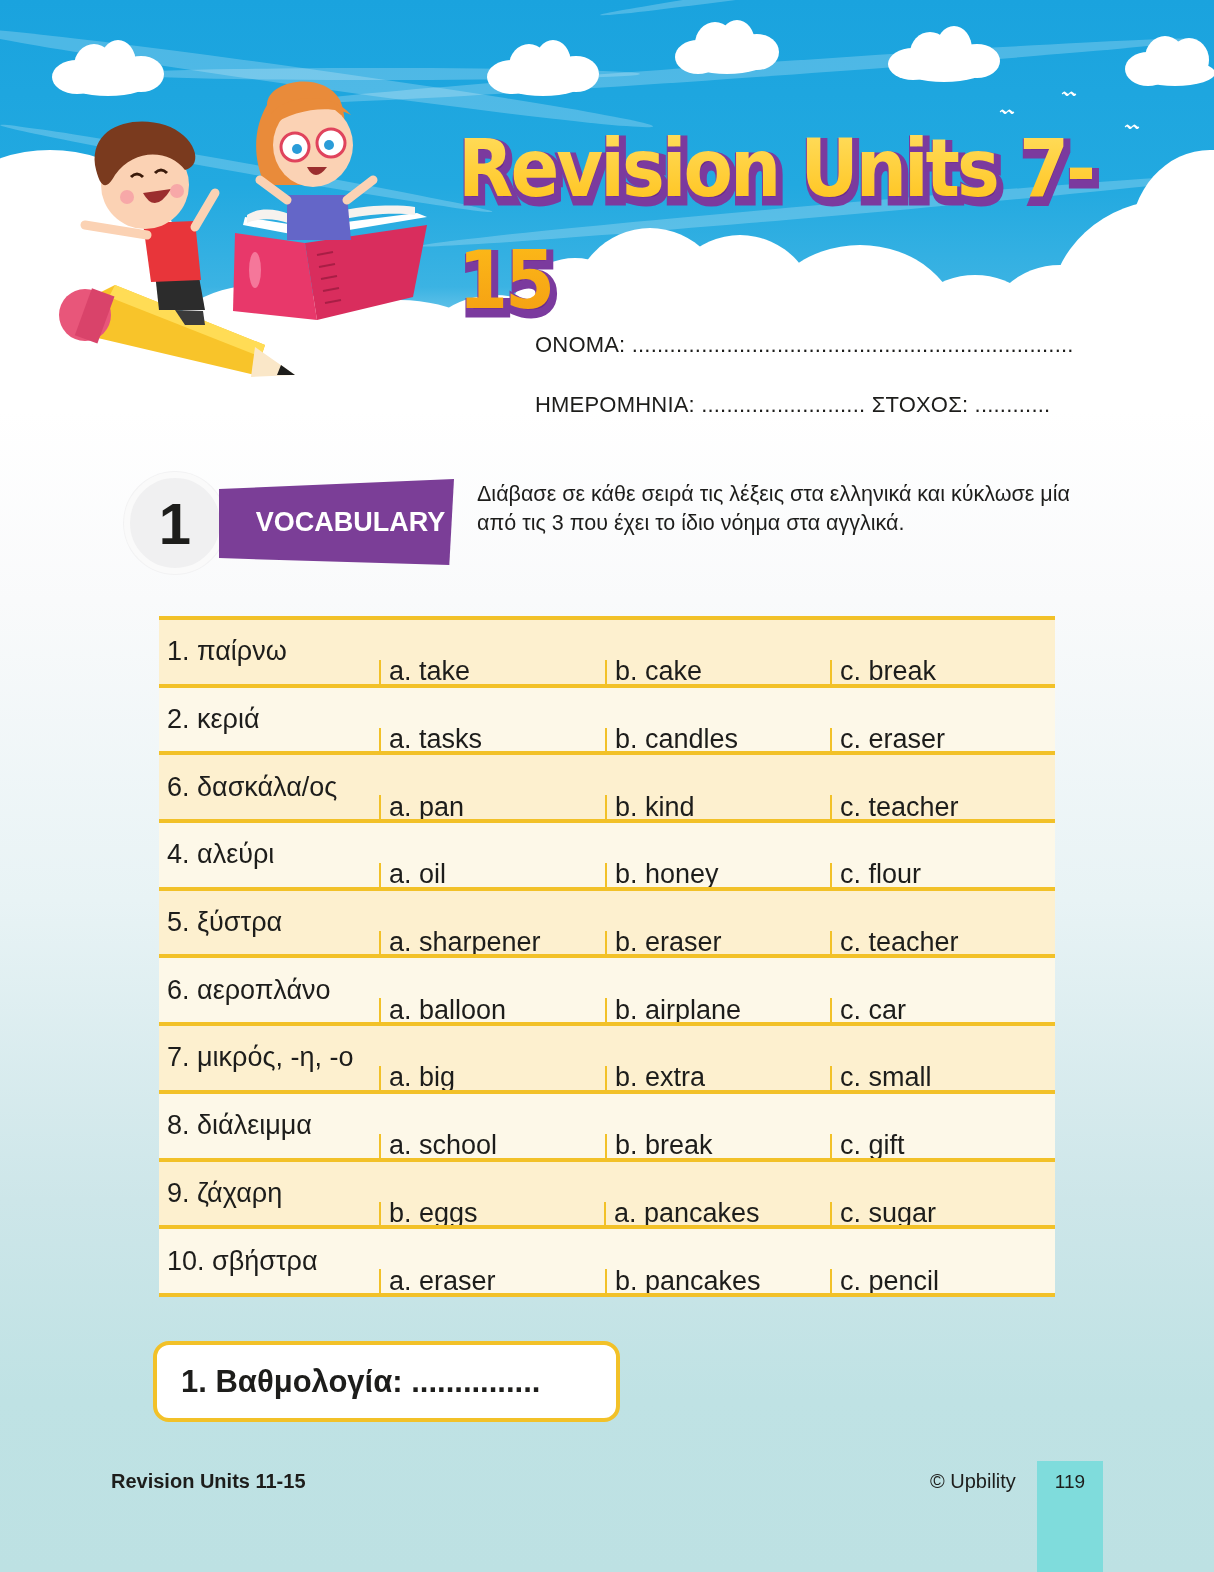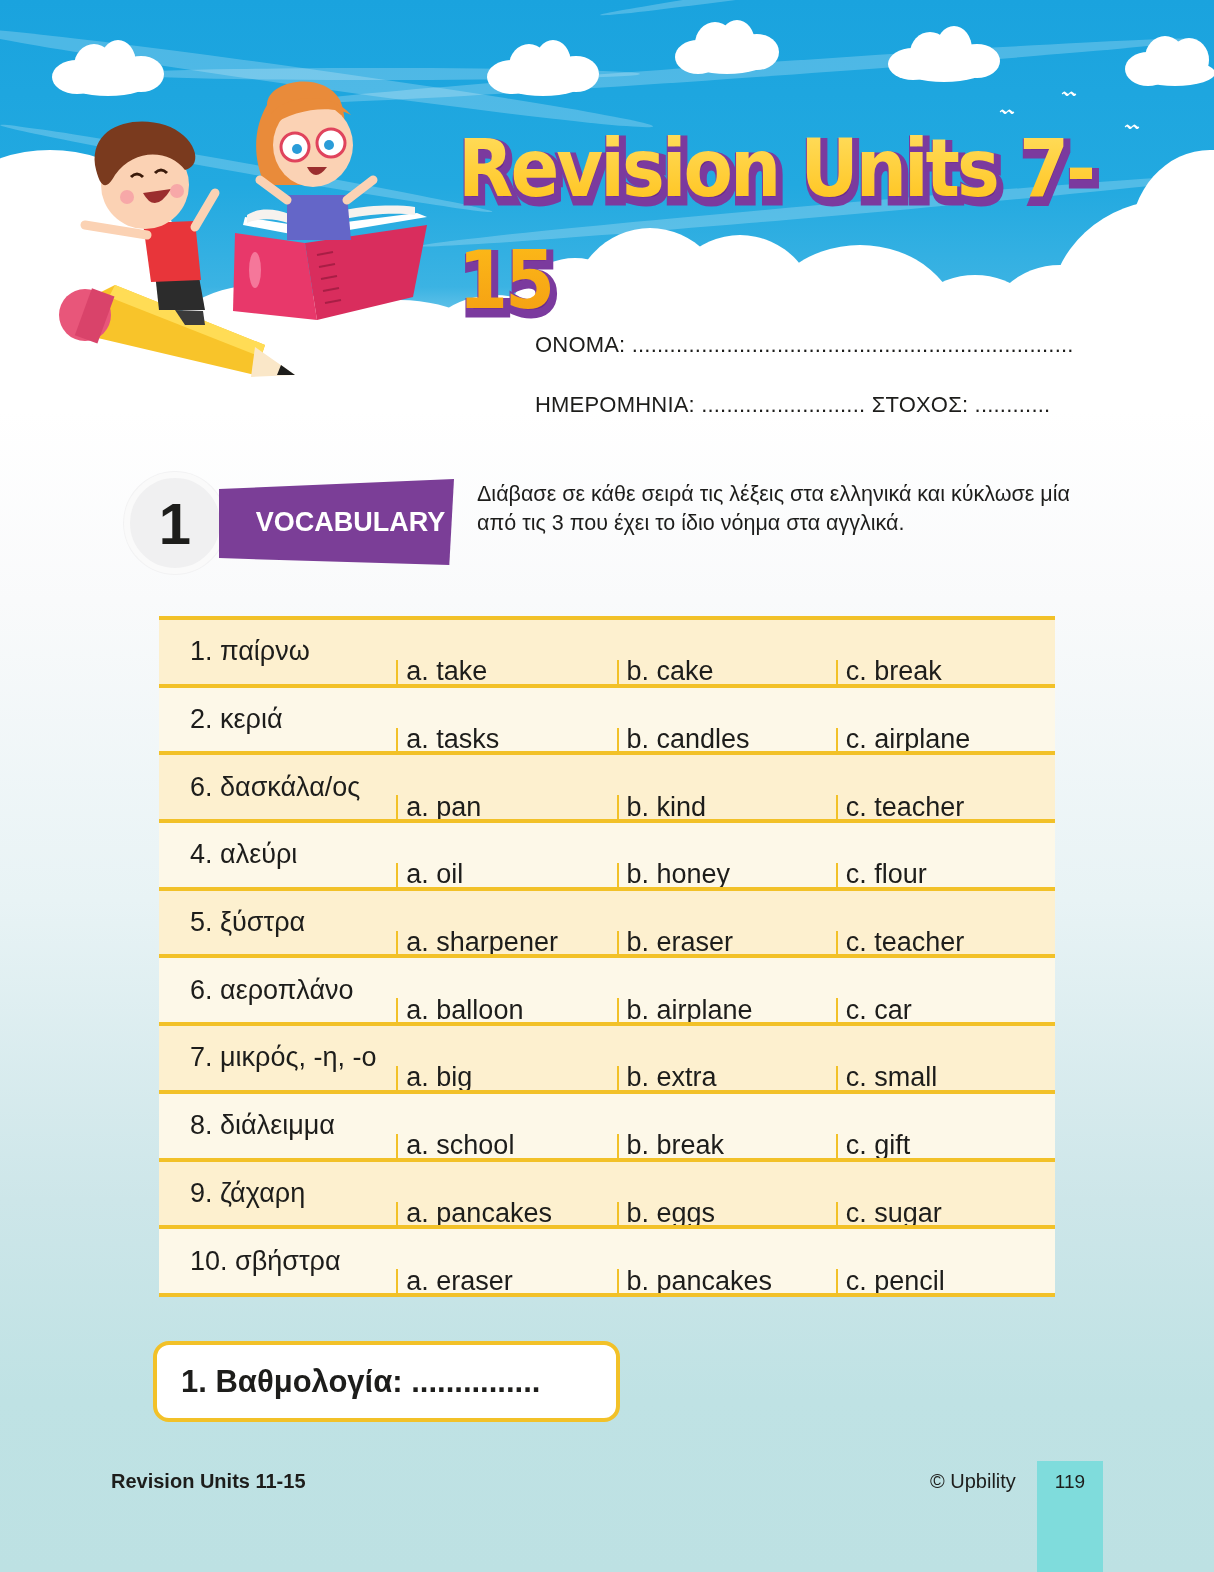--- a/index.html
+++ b/index.html
@@ -85,21 +85,21 @@
     border-bottom: 4px solid #f2c128;
   }
   .vrow.odd { background: #fdf0cf; }
   .vrow.even { background: #fdf8e8; }
   .vcell {
     display: flex; align-items: center;
     font-family: "Liberation Sans", sans-serif; font-size: 27px; color: #1d1d1b;
     padding-left: 8px; white-space: nowrap; overflow: hidden;
   }
   .vcell + .vcell { border-left: 2.5px solid #f2c128; margin-top: 40px; }
-  .c0 { width: 220px; margin-left: 23px; }
+  .c0 { width: 220px; }
   .c1 { width: 226px; }
   .c2 { width: 225px; }
   .c3 { width: 225px; }
 
   
   .score-box {
     position: absolute; left: 153px; top: 1341px; width: 467px; height: 81px;
     background: #ffffff; border: 4px solid #f2c128; border-radius: 16px;
     display: flex; align-items: center; padding-left: 24px;
     font-family: "Liberation Sans", sans-serif; font-weight: bold; font-size: 31px; color: #1d1d1b;
@@ -264,21 +264,21 @@
   <div class="vrow odd">
     <div class="vcell c0">1. παίρνω</div>
     <div class="vcell c1">a. take</div>
     <div class="vcell c2">b. cake</div>
     <div class="vcell c3">c. break</div>
   </div>
   <div class="vrow even">
     <div class="vcell c0">2. κεριά</div>
     <div class="vcell c1">a. tasks</div>
     <div class="vcell c2">b. candles</div>
-    <div class="vcell c3">c. airplane</div>
+    <div class="vcell c3">c. eraser</div>
   </div>
   <div class="vrow odd">
     <div class="vcell c0">6. δασκάλα/ος</div>
     <div class="vcell c1">a. pan</div>
     <div class="vcell c2">b. kind</div>
     <div class="vcell c3">c. teacher</div>
   </div>
   <div class="vrow even">
     <div class="vcell c0">4. αλεύρι</div>
     <div class="vcell c1">a. oil</div>
@@ -304,22 +304,22 @@
     <div class="vcell c3">c. small</div>
   </div>
   <div class="vrow even">
     <div class="vcell c0">8. διάλειμμα</div>
     <div class="vcell c1">a. school</div>
     <div class="vcell c2">b. break</div>
     <div class="vcell c3">c. gift</div>
   </div>
   <div class="vrow odd">
     <div class="vcell c0">9. ζάχαρη</div>
+    <div class="vcell c2">b. eggs</div>
     <div class="vcell c1">a. pancakes</div>
-    <div class="vcell c2">b. eggs</div>
     <div class="vcell c3">c. sugar</div>
   </div>
   <div class="vrow even">
     <div class="vcell c0">10. σβήστρα</div>
     <div class="vcell c1">a. eraser</div>
     <div class="vcell c2">b. pancakes</div>
     <div class="vcell c3">c. pencil</div>
   </div>
 </div>
 

